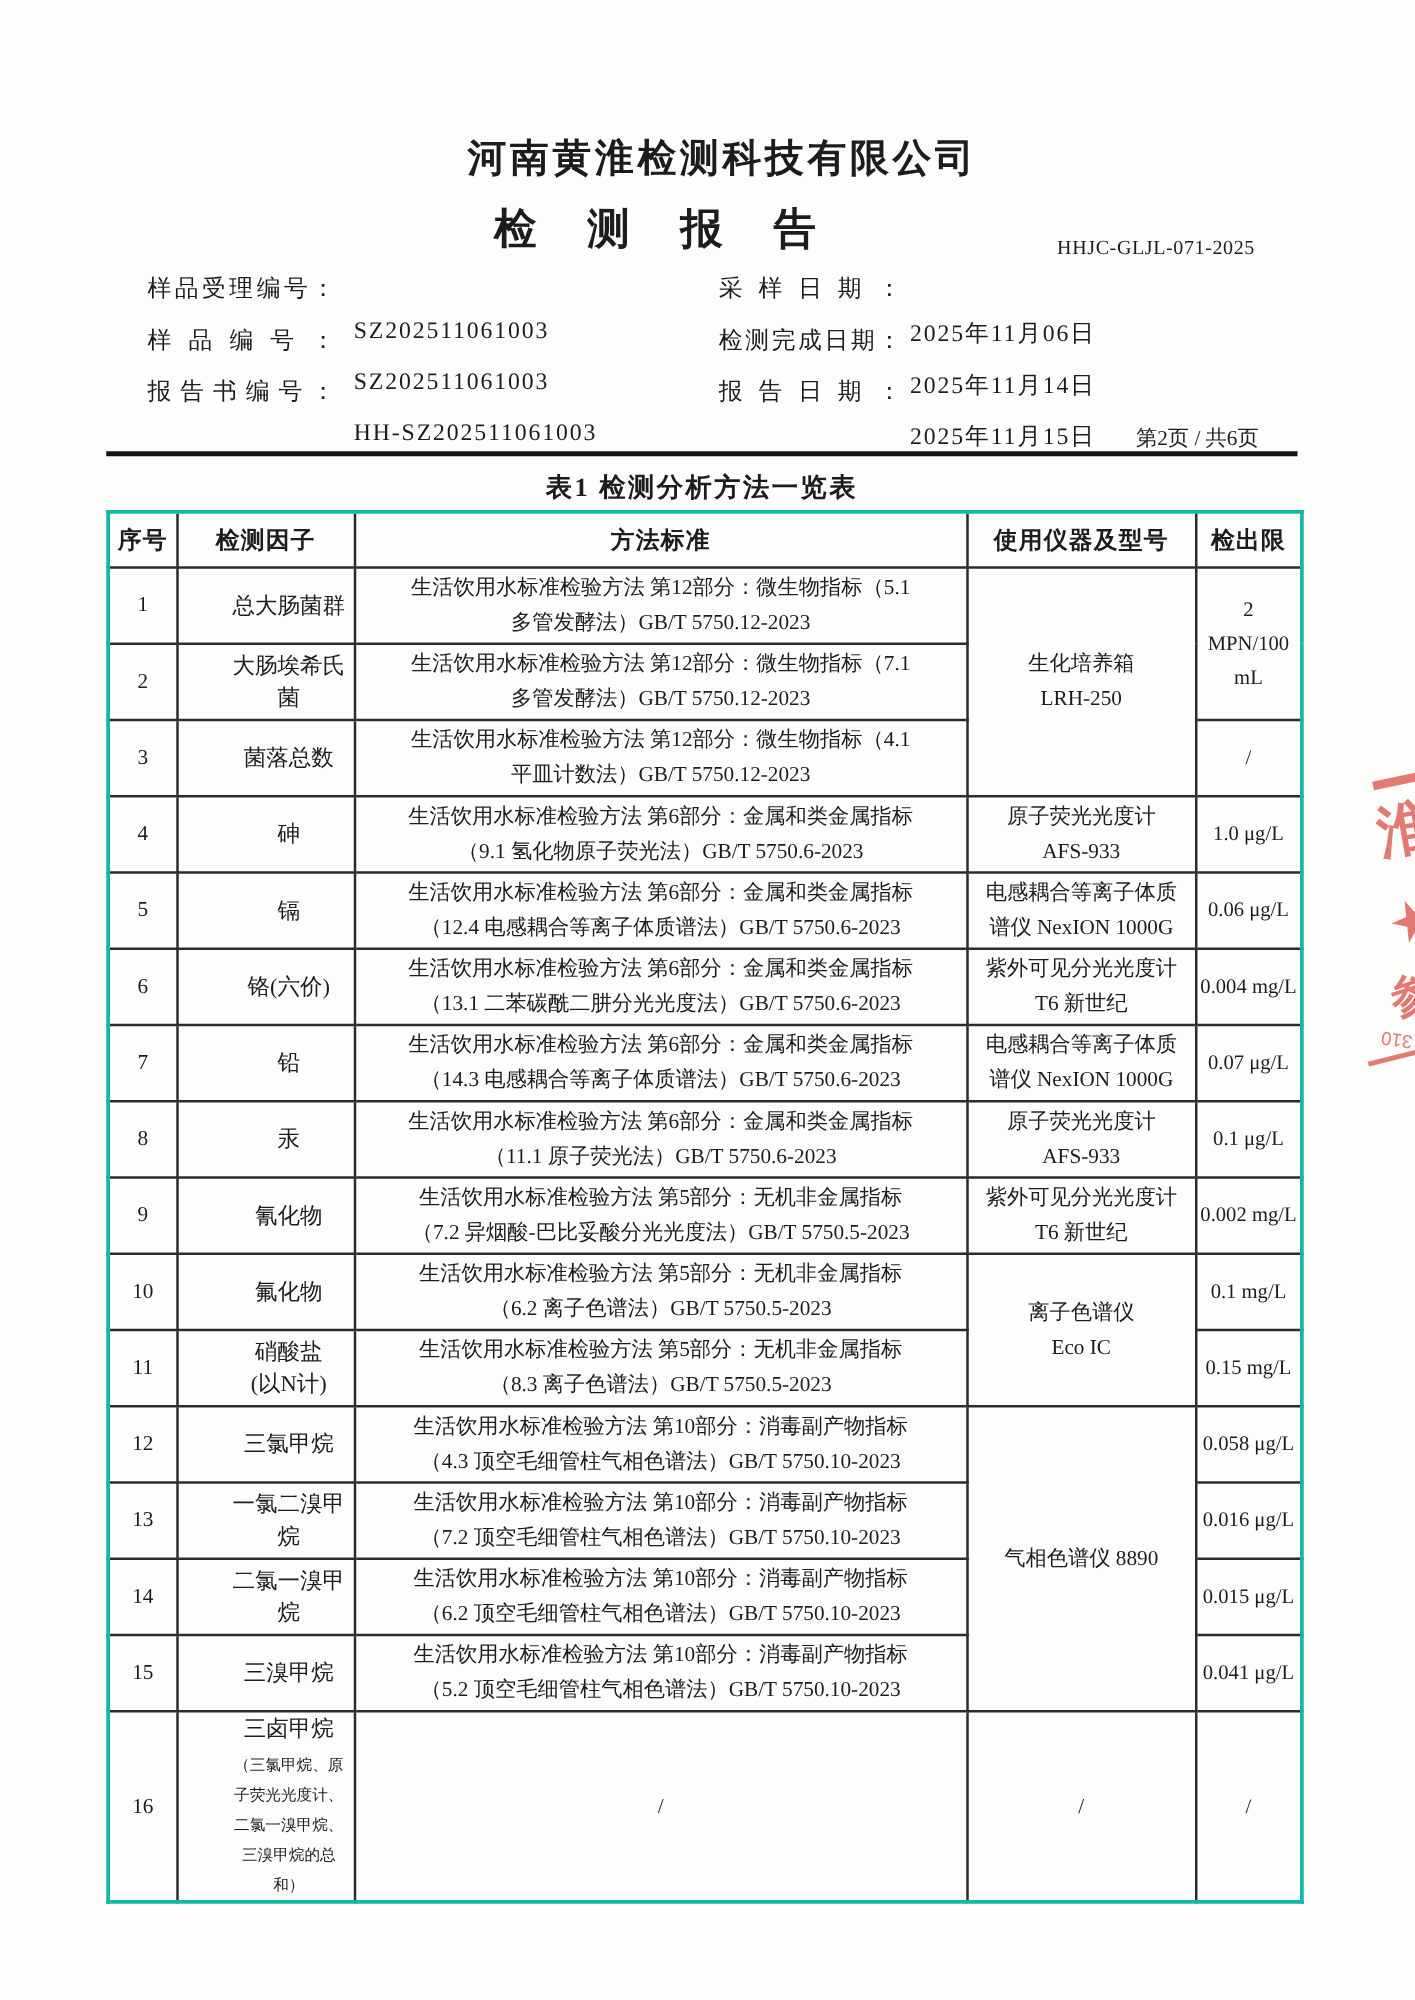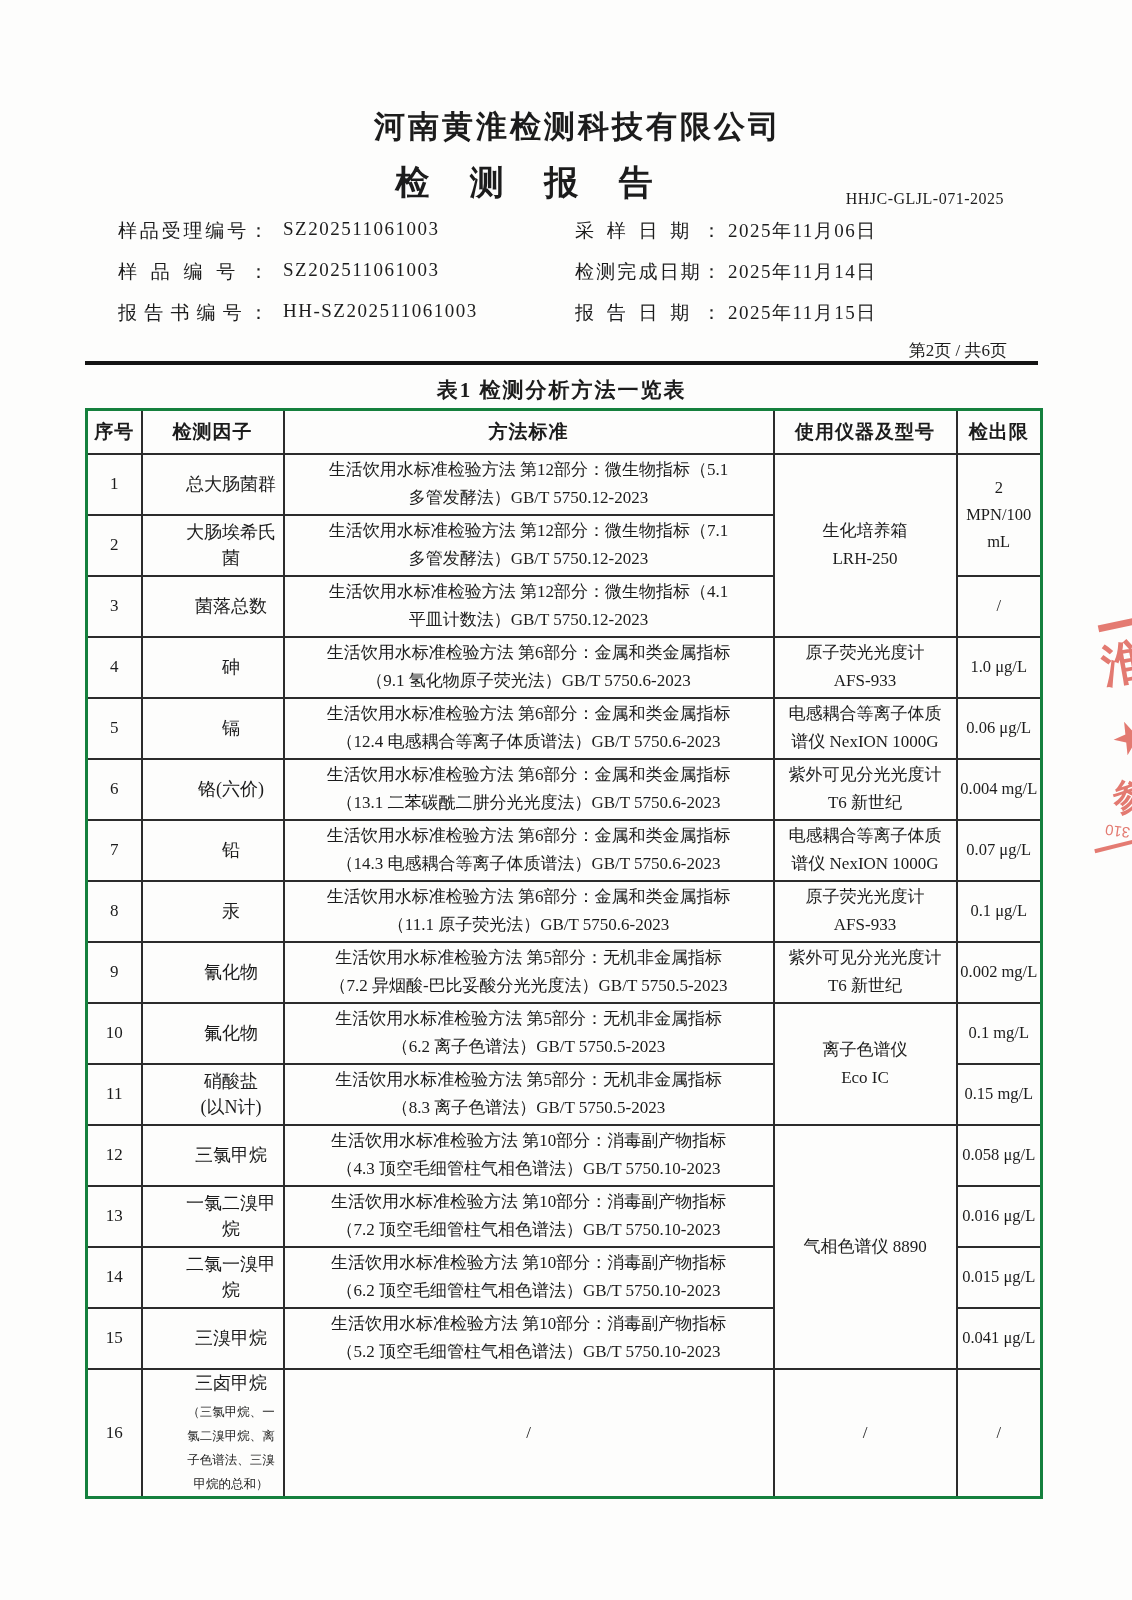--- a/index.html
+++ b/index.html
@@ -17,34 +17,34 @@
     position:absolute;top:160px;left:0;width:1048px;text-align:center;
     font-size:34px;font-weight:700;letter-spacing:16px;text-indent:16px;
   }
   .report-code{
     position:absolute;top:190px;right:128px;font-size:16px;letter-spacing:.5px;
   }
   .f-lbl{position:absolute;display:inline-block;font-size:19px;
     text-align:justify;text-align-last:justify;}
   .f-lbl-l{left:118px;width:150px;}
   .f-lbl-r{left:575px;width:146px;}
-  .f-val{position:absolute;font-size:19px;letter-spacing:1.5px;}
+  .f-val{position:absolute;font-size:19px;letter-spacing:1.5px;margin-top:36px;}
   .f-val-l{left:283px;}
   .f-val-r{left:728px;}
   .frow0{top:218px;} .frow1{top:259px;} .frow2{top:300px;}
   .page-indicator{position:absolute;top:339px;right:125px;font-size:17px;}
   .rule{position:absolute;top:361px;left:85px;width:953px;height:4px;background:#141414;}
   .table-caption{
     position:absolute;top:376px;left:85px;width:953px;text-align:center;
     font-size:21px;font-weight:700;letter-spacing:2px;
   }
   table.methods{
     position:absolute;top:408px;left:85px;width:955px;
     border-collapse:collapse;table-layout:fixed;
-    border:3px solid #15803d;
+    border:3px solid #14b8a6;
   }
   .methods td,.methods th{
     border:2px solid #2c2c2c;padding:0 2px;text-align:center;
     vertical-align:middle;overflow:hidden;font-weight:normal;
   }
   .methods tr.hdr{height:44px;}
   .methods th{font-size:19px;font-weight:700;letter-spacing:1px;}
   .methods tr.mrow{height:61px;}
   .methods tr.lrow{height:118px;}
   col.c1{width:55px;} col.c2{width:142px;} col.c3{width:490px;}
@@ -331,21 +331,21 @@
         <div>生活饮用水标准检验方法 第10部分：消毒副产物指标</div>
             <div>（5.2 顶空毛细管柱气相色谱法）GB/T 5750.10-2023</div>
       </td>
       <td class="c-limit">0.041 μg/L</td>
     </tr>
 
     <tr class="lrow">
       <td class="c-no">16</td>
       <td class="c-factor">
         <div>三卤甲烷</div>
-        <div class="note">（三氯甲烷、一氯二溴甲烷、离子色谱法、三溴甲烷的总和）</div>
+        <div class="note">（三氯甲烷、原子荧光光度计、二氯一溴甲烷、三溴甲烷的总和）</div>
       </td>
       <td class="c-method">
         <div>/</div>
       </td>
       <td class="c-inst">
         <div>/</div>
       </td>
       <td class="c-limit">/</td>
     </tr>
   </tbody>

